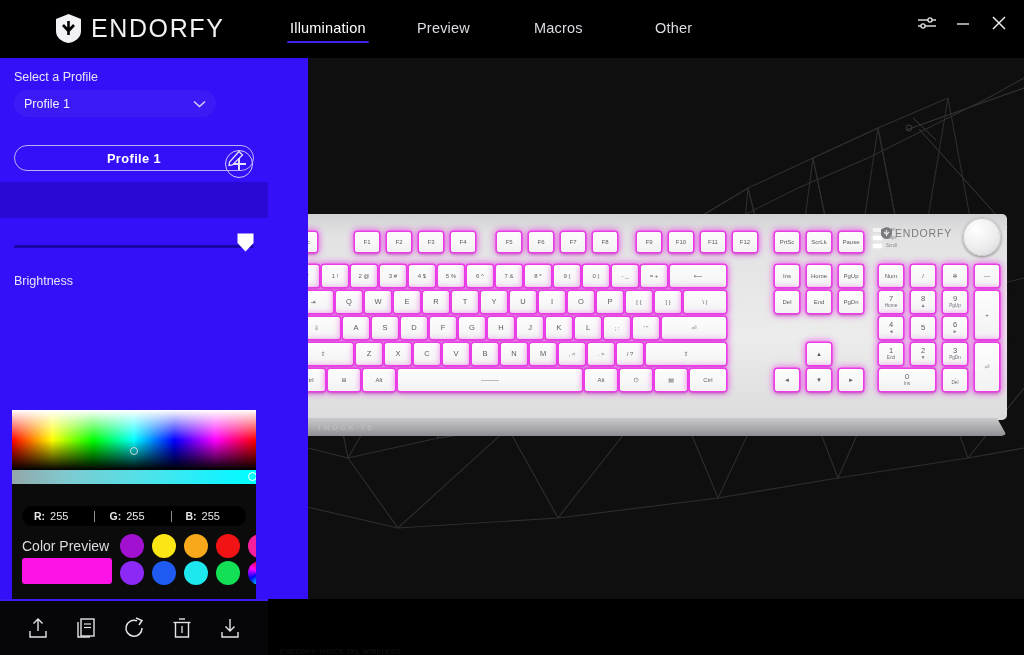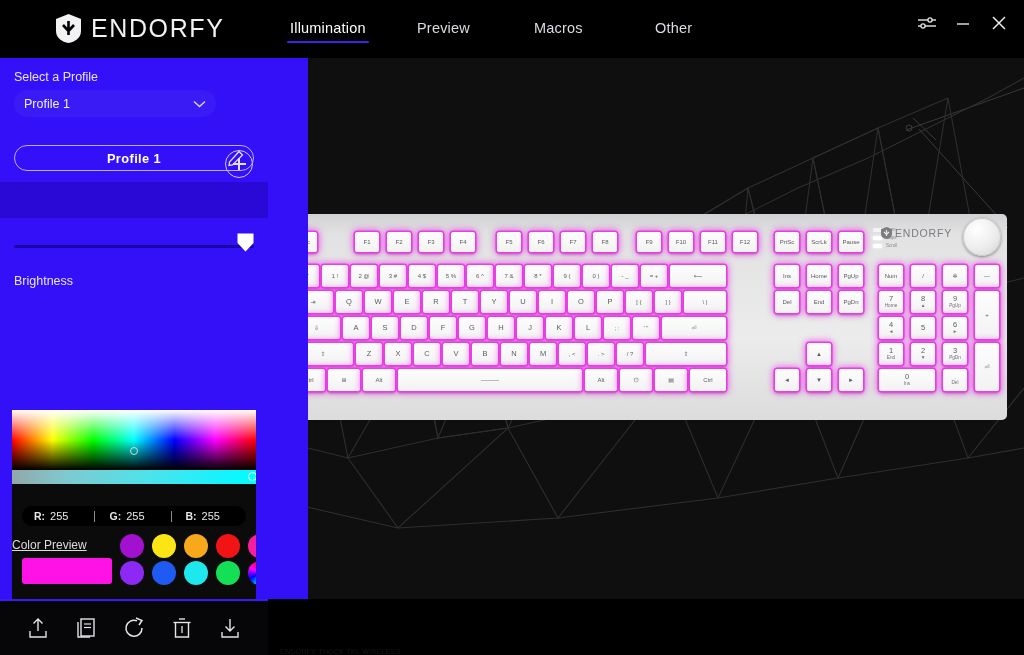--- a/index.html
+++ b/index.html
@@ -127,21 +127,21 @@
     background: #000000; border-radius: 10px;
     display: flex; align-items: center; cursor: text;
   }
   .rgb-cell { display: flex; align-items: center; gap: 5px; height: 100%; }
   .rgb-cell .k { color: #e8e8ea; font-size: 10.5px; font-weight: bold; }
   .rgb-cell .v { color: #e8e8ea; font-size: 11px; }
   .rgb-sep { width: 1px; height: 11px; background: #8d8d93; }
   #rgb-r { padding-left: 12px; } #rgb-g { padding-left: 14px; } #rgb-b { padding-left: 14px; }
   .rgb-spacer { flex: 1; }
 
-  #lbl-preview { position: absolute; left: 0; top: 128px; color: #dcdce0; font-size: 12px; text-decoration: underline; }
+  #lbl-preview { position: absolute; left: 10px; top: 128px; color: #dcdce0; font-size: 14px; }
   #preview-swatch {
     position: absolute; left: 10px; top: 148px; width: 90px; height: 26px;
     background: #ff12e6; border-radius: 3px;
   }
 
   .swatches { position: absolute; left: 108px; display: flex; gap: 8px; }
   #swatch-row-1 { top: 124px; }
   #swatch-row-2 { top: 151px; }
   .sw { width: 24px; height: 24px; border-radius: 50%; cursor: pointer; }
   .sw.rainbow {
@@ -603,20 +603,23 @@
         </div>
         <div class="key big" style="left: 594px; top: 155px; width: 56px; height: 22px;">
           <span>0</span>
           <span class="sub">Ins</span>
         </div>
         <div class="key" style="left: 658px; top: 155px; width: 24px; height: 22px;">
           <span>.</span>
           <span class="sub">Del</span>
         </div>
       </div>
+    <div id="kb-front">
+      <span id="kb-front-text">THOCK 75</span>
+    </div>
 
     <div class="kb-led" style="left:588px; top:14px;"></div>
     <div class="kb-led on" style="left:588px; top:22px;"></div>
     <div class="kb-led on" style="left:588px; top:30px;"></div>
     <span class="kb-led-lbl" style="left:601px; top:13px;">Num</span>
     <span class="kb-led-lbl" style="left:601px; top:21px;">Caps</span>
     <span class="kb-led-lbl" style="left:601px; top:29px;">Scroll</span>
 
     <div id="kb-logo">
       <svg width="11" height="12" viewBox="0 0 11 12">

